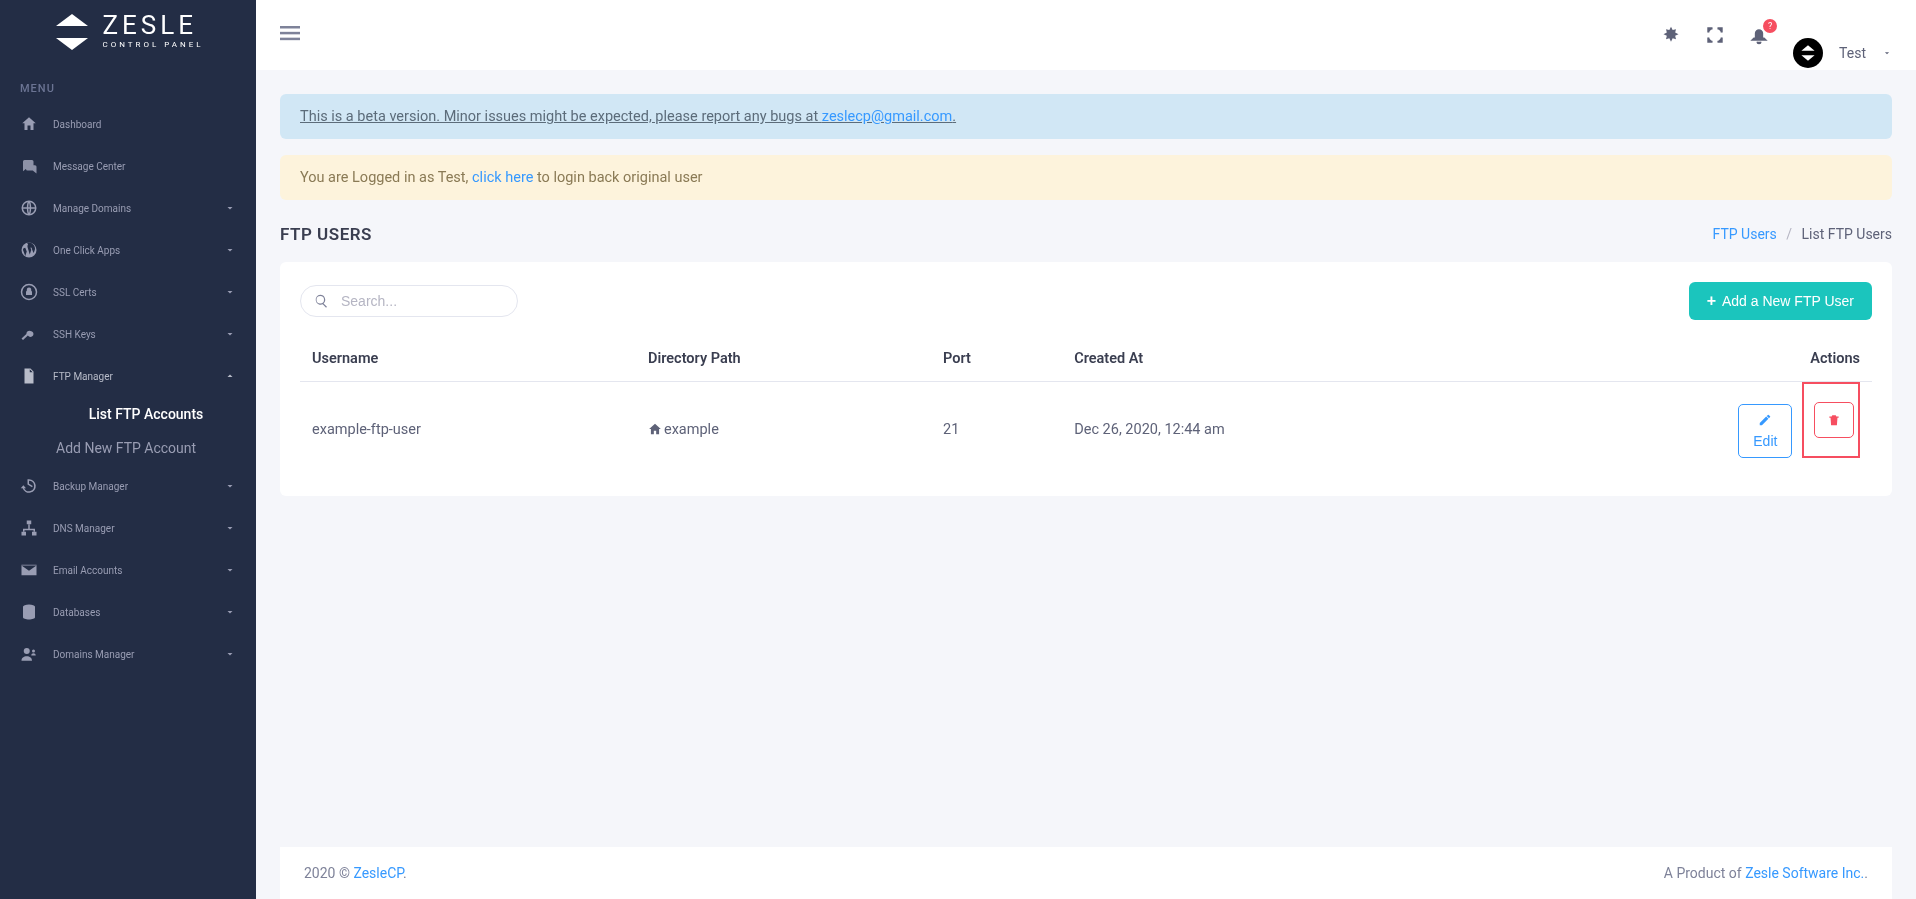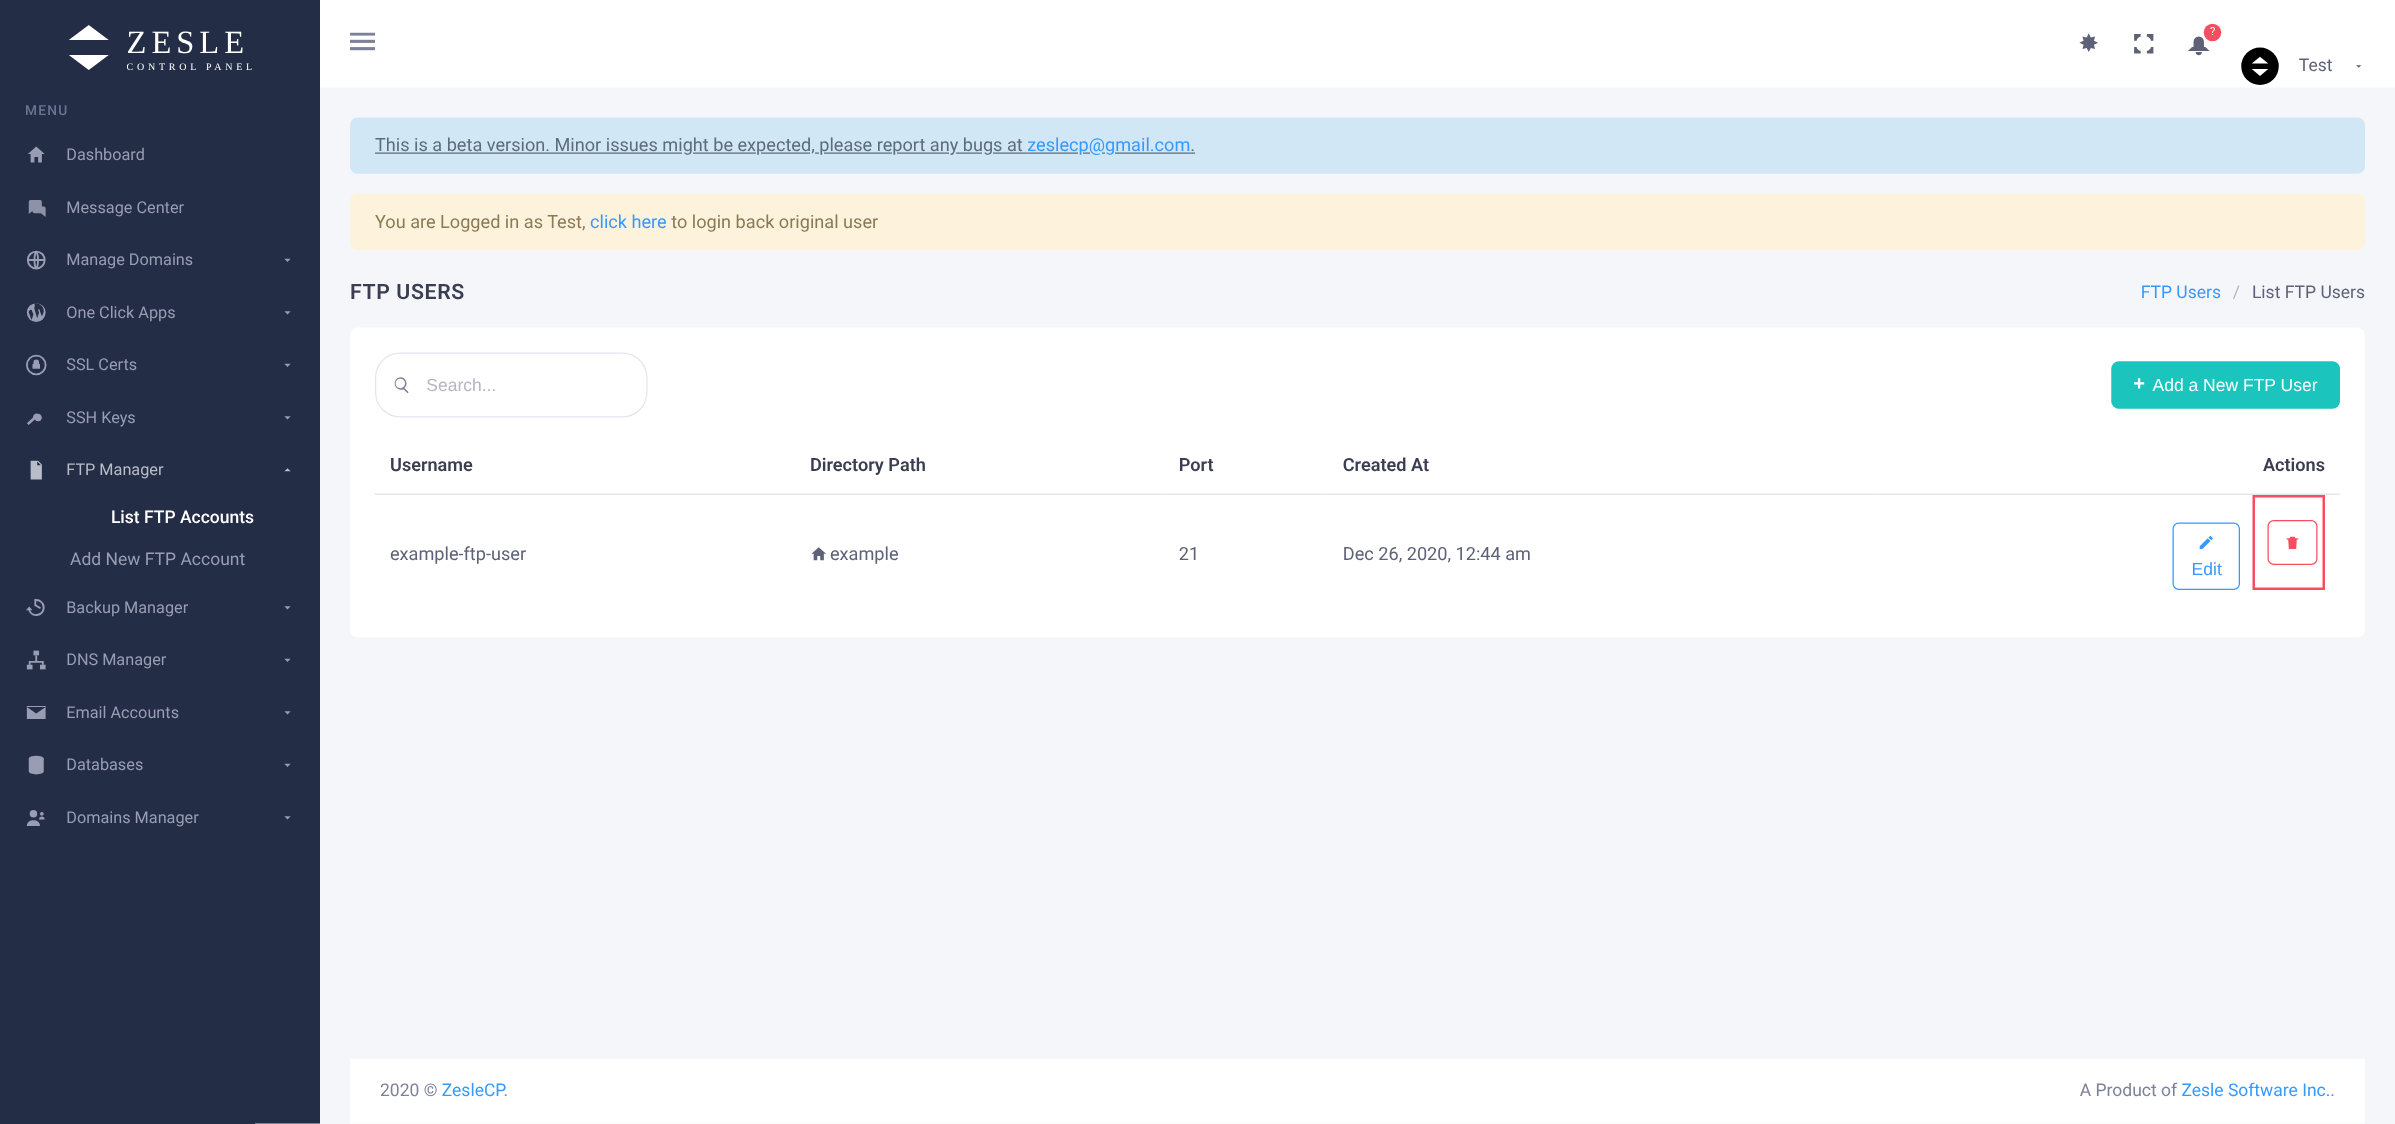--- a/index.html
+++ b/index.html
@@ -1,27 +1,27 @@
 <!DOCTYPE html>
 <html><head>
 <meta charset="utf-8">
 <style>
 * { margin: 0; padding: 0; box-sizing: border-box; }
 body { font-family: -apple-system, BlinkMacSystemFont, 'Segoe UI', Roboto, sans-serif; background: #f5f6fa; height: 899px; width: 1916px; overflow: hidden; display: flex; }
 
 
 .sidebar { width: 256px; background: #232d45; color: #999db3; display: flex; flex-direction: column; flex-shrink: 0; }
-.sidebar-logo { display: flex; align-items: flex-end; justify-content: center; height: 70px; padding: 12px 18px; font-family: Liberation Serif, serif; }
+.sidebar-logo { display: flex; align-items: flex-start; justify-content: center; height: 70px; padding: 12px 18px; }
 .logo-mark { width: 40px; height: 40px; position: relative; margin-right: 10px; }
 .logo-text { display: flex; flex-direction: column; color: #fff; }
 .logo-title { font-size: 26px; letter-spacing: 4px; font-weight: 400; line-height: 1; }
 .logo-sub { font-size: 8px; letter-spacing: 3px; margin-top: 2px; }
 .sidebar-section-header { font-size: 11px; color: #6b7493; letter-spacing: 1px; padding: 12px 20px 8px; font-weight: 500; }
 .nav-list { list-style: none; }
-.nav-item { display: flex; align-items: center; padding: 12px 20px; cursor: pointer; color: #999db3; font-size: 13px; }
+.nav-item { display: flex; align-items: center; padding: 12px 20px; cursor: pointer; color: #999db3; font-size: 10px; }
 .nav-icon { width: 18px; height: 18px; margin-right: 15px; flex-shrink: 0; display: inline-flex; align-items: center; justify-content: center; }
 .nav-icon svg { width: 18px; height: 18px; fill: currentColor; }
 .nav-label { flex: 1; }
 .nav-chevron { width: 12px; height: 12px; fill: currentColor; }
 .nav-item.expanded { color: #b8bcc9; }
 .nav-sub { list-style: none; }
 .nav-sub-item { padding: 9px 20px 9px 56px; font-size: 14px; color: #999db3; cursor: pointer; }
 .nav-sub-item.active { color: #fff; font-weight: 500; text-align: center; }
 
 
@@ -47,21 +47,21 @@
 
 .page-header { display: flex; align-items: center; padding: 8px 0 18px; }
 .page-title { font-size: 17px; font-weight: 600; color: #3a3e50; letter-spacing: 0.5px; }
 .breadcrumb { font-size: 14px; color: #5e6278; }
 .breadcrumb a { color: #3699ff; text-decoration: none; }
 .breadcrumb-sep { color: #b5b5c3; margin: 0 6px; }
 
 .card { background: #fff; border-radius: 6px; padding: 20px; }
 .card-header { display: flex; align-items: center; justify-content: space-between; margin-bottom: 16px; }
 .search-wrap { position: relative; }
-.search-input { width: 218px; height: 52px; border: 1px solid #e4e6ef; border-radius: 20px; padding: 0 14px 0 40px; font-size: 14px; color: #3b82f6; outline: none; }
+.search-input { width: 218px; height: 32px; border: 1px solid #e4e6ef; border-radius: 20px; padding: 0 14px 0 40px; font-size: 14px; color: #3b82f6; outline: none; }
 .search-input::placeholder { color: #b5b5c3; }
 .search-icon { position: absolute; left: 14px; top: 50%; transform: translateY(-50%); width: 15px; height: 15px; color: #7e8299; }
 .search-icon svg { width: 100%; height: 100%; fill: currentColor; }
 .btn-add { background: #1bc5bd; color: #fff; border: none; border-radius: 6px; padding: 10px 18px; font-size: 14px; font-weight: 500; cursor: pointer; display: inline-flex; align-items: center; gap: 6px; }
 .btn-add span.plus { font-size: 16px; font-weight: 600; }
 
 table { width: 100%; border-collapse: collapse; }
 th { text-align: left; font-size: 14.5px; font-weight: 600; color: #3a3e50; padding: 14px 12px; border-bottom: 1px solid #e4e6ef; }
 th:last-child { text-align: right; }
 td { padding: 18px 12px; font-size: 14.5px; color: #5e6278; vertical-align: middle; }

